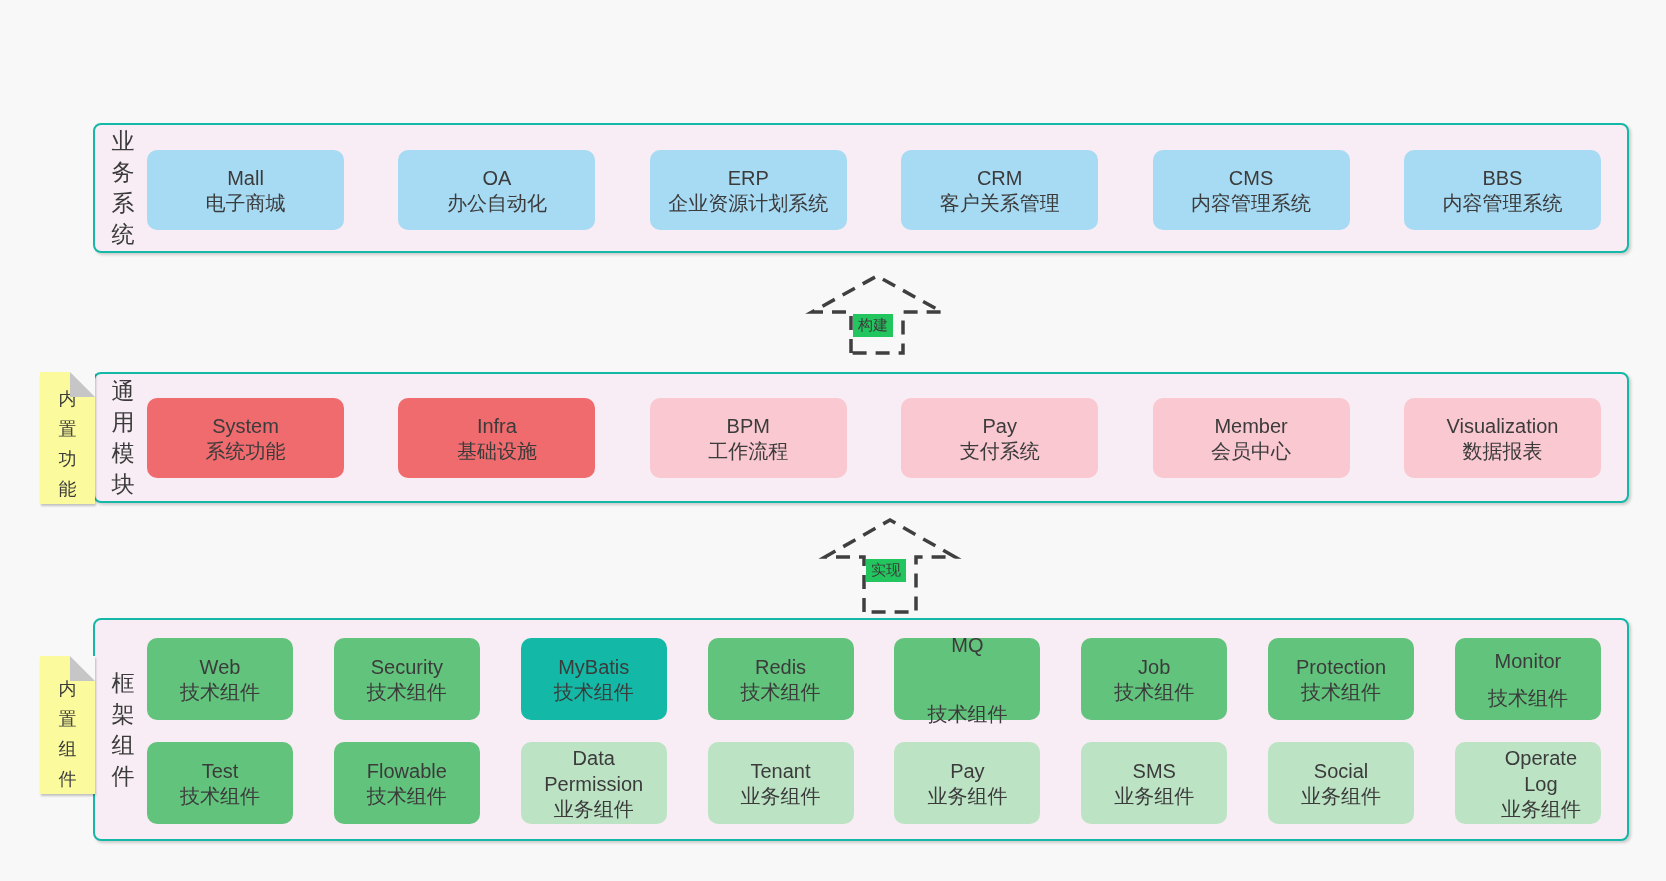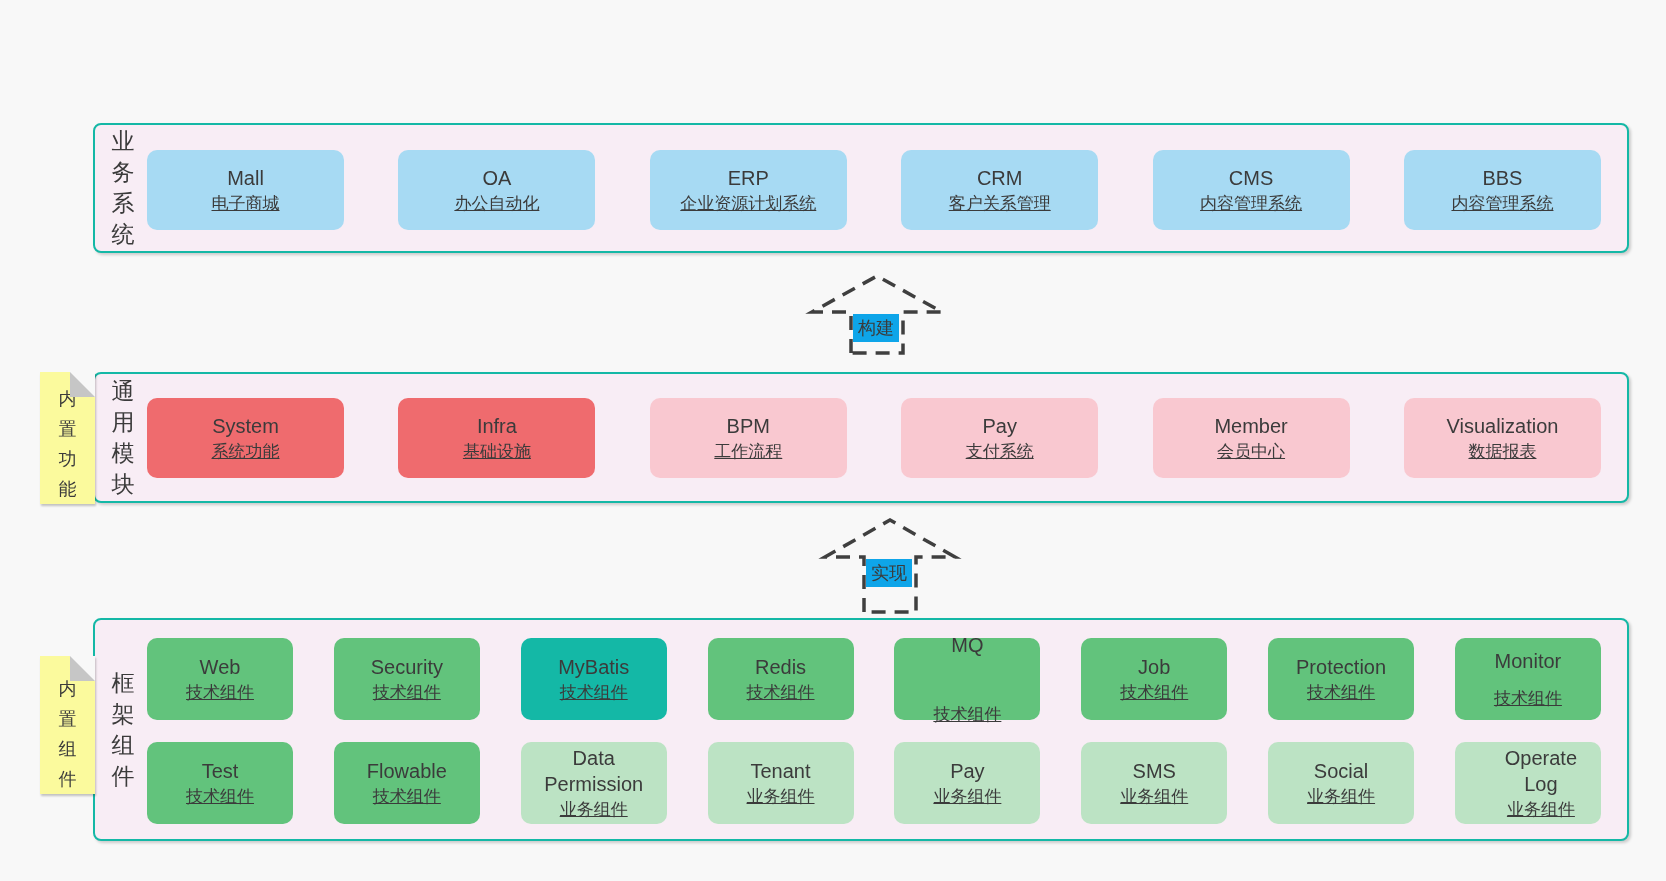--- a/index.html
+++ b/index.html
@@ -49,21 +49,21 @@
   .box {
     border-radius:10px;
     display:flex; flex-direction:column;
     align-items:center; justify-content:center;
     text-align:center;
     padding:4px 8px;
   }
   .box-w { flex:0 0 197px; height:80px; }
   .box-n { flex:0 0 146px; height:82px; }
   .box-title { font-size:20px; line-height:26px; }
-  .box-sub   { font-size:17px; line-height:25px;text-decoration:underline; }
+  .box-sub   { font-size:20px; line-height:25px; }
 
   .note {
     position:absolute;
     left:-55px;
     width:55px;
     background:#fbfa9d;
     box-shadow:1px 2px 2px rgba(0,0,0,0.22);
     display:flex; align-items:flex-end; justify-content:center;
   }
   .note::before {
@@ -86,22 +86,22 @@
   .arrow { position:absolute; }
   .arrow svg { display:block; }
   .arrow path {
     fill:none;
     stroke:#3f3f3f;
     stroke-width:3.5;
     stroke-dasharray:14 9;
   }
   .arrow-label {
     position:absolute;
-    background:#0ea5e9;
-    font-size:18px;
+    background:#22c55e;
+    font-size:15px;
     padding:2px 5px;
     white-space:nowrap;
   }
   .arrow-1 { left:805px; top:270px; }
   .arrow-1 .arrow-label { left:48px; top:44px; }
   .arrow-2 { left:818px; top:514px; }
   .arrow-2 .arrow-label { left:48px; top:45px; }
 </style>
 </head>
 <body>

